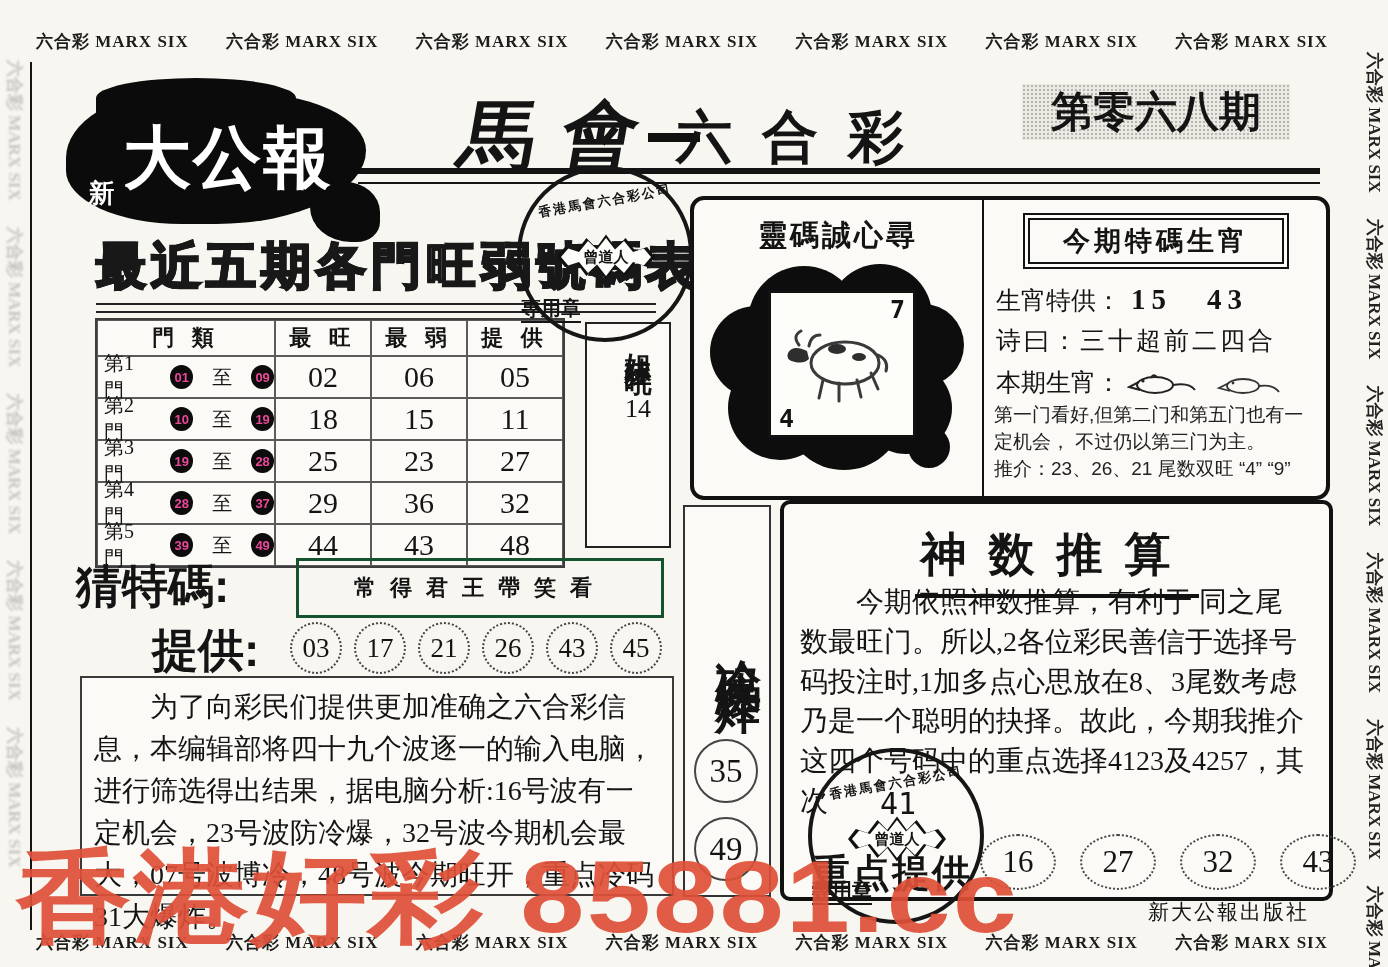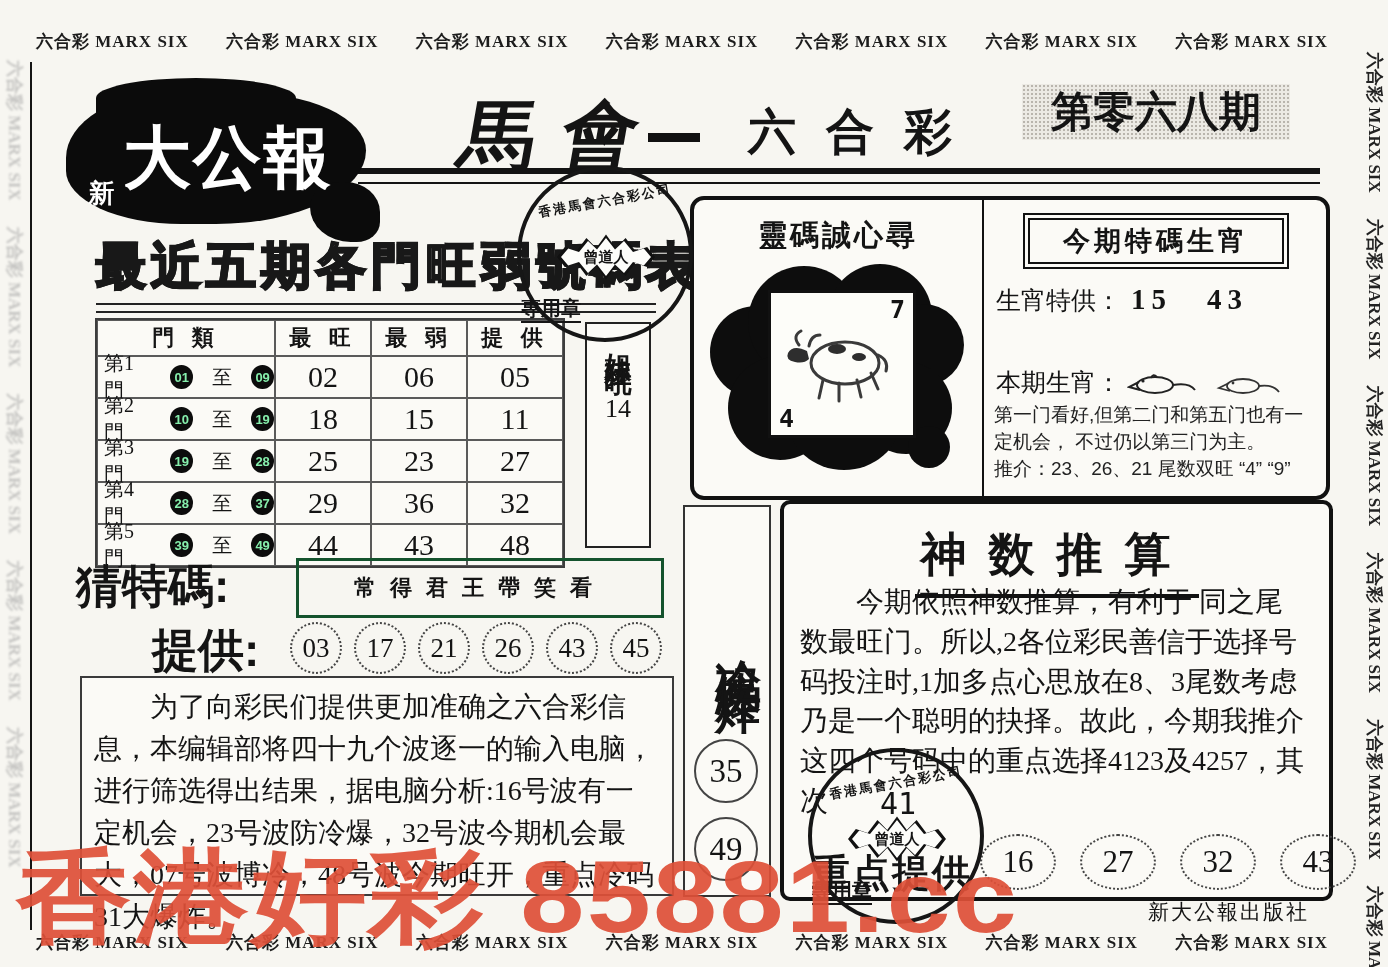--- a/index.html
+++ b/index.html
@@ -27,21 +27,21 @@
     background:#0b0b0b;border-radius:50% 60% 40% 70%;}
   .masthead:before{content:"";position:absolute;left:30px;top:-14px;width:200px;height:40px;
     background:#0b0b0b;border-radius:50% 50% 0 0;}
   .mast-prefix{color:#fff;font-size:26px;font-weight:bold;margin:0 4px 0 18px;
     writing-mode:vertical-rl;letter-spacing:2px;z-index:1;}
   .mast-title{color:#fff;font-size:68px;font-weight:900;letter-spacing:2px;z-index:1;
     font-family:"Liberation Sans","DejaVu Sans",sans-serif;}
   .title-left{left:460px;top:86px;font-size:76px;font-weight:900;transform:skewX(-10deg);
     font-family:"Liberation Sans","DejaVu Sans",sans-serif;letter-spacing:26px;}
   .title-dash{left:648px;top:133px;width:52px;height:9px;background:#111;}
-  .title-right{left:748px;top:100px;font-size:48px;font-weight:900;letter-spacing:30px;
+  .title-right{left:676px;top:100px;font-size:56px;font-weight:900;letter-spacing:30px;
     font-family:"Liberation Sans","DejaVu Sans",sans-serif;}
   .issue{left:1022px;top:84px;width:268px;height:56px;display:flex;align-items:center;justify-content:center;
     font-size:42px;font-weight:900;font-family:Liberation Serif, serif;
     background-color:#eceae4;background-image:radial-gradient(#b9b5ad 1px,transparent 1px);background-size:4px 4px;}
   .rule-a{left:352px;top:168px;width:968px;height:6px;background:#131313;}
   .rule-b{left:358px;top:182px;width:962px;height:2px;background:#131313;}
   
   .stamp{width:168px;height:168px;border:4px solid #161616;border-radius:50%;z-index:6;}
   .stamp1{left:517px;top:166px;}
   .stamp2{left:808px;top:748px;}
@@ -61,25 +61,25 @@
     text-shadow:-1px -1px 0 #181818,1px -1px 0 #181818,-1px 1px 0 #181818,1px 1px 0 #181818;}
   .subtitle-rule{left:96px;top:303px;width:560px;height:6px;border-top:2px solid #222;border-bottom:2px solid #222;}
   
   .gate-table{left:95px;top:318px;display:grid;grid-template-columns:178px 96px 96px 96px;
     border:2px solid #3d3d3d;background:#fbfaf6;}
   .gt-cell{border:1px solid #5a5a5a;display:flex;align-items:center;justify-content:center;height:40px;}
   .gt-head{height:34px;font-size:22px;font-weight:bold;letter-spacing:6px;}
   .gt-label{justify-content:flex-start;padding-left:6px;font-size:20px;gap:19px;}
   .gt-val{font-size:30px;}
   .numcircle{display:inline-flex;align-items:center;justify-content:center;width:24px;height:24px;
-    border-radius:50%;background:#0c0c0c;color:#86efac;font-size:13px;font-weight:bold;
+    border-radius:50%;background:#0c0c0c;color:#ec4899;font-size:13px;font-weight:bold;
     font-family:"Liberation Sans","DejaVu Sans",sans-serif;}
   
   .sister{left:585px;top:322px;width:62px;height:214px;border:2px solid #222;
-    display:flex;flex-direction:column;align-items:center;padding-top:8px;background:#fbfaf6;}
+    display:flex;flex-direction:column;align-items:center;padding-top:8px;background:#fbfaf6;padding-left:20px;}
   .sister-title{writing-mode:vertical-rl;font-size:27px;font-weight:bold;letter-spacing:5px;}
   .sister-num{font-size:26px;margin-top:6px;}
   
   .guess-label{left:76px;top:556px;font-size:46px;font-weight:900;
     font-family:"Liberation Sans","DejaVu Sans",sans-serif;}
   .poem-box{left:296px;top:558px;width:362px;height:54px;border:3px solid #14532d;
     display:flex;align-items:center;justify-content:center;font-size:22px;font-weight:bold;letter-spacing:14px;font-family:Liberation Serif, serif;}
   .offer-label{left:152px;top:620px;font-size:46px;font-weight:900;
     font-family:"Liberation Sans","DejaVu Sans",sans-serif;}
   .offer-row{left:290px;top:622px;width:372px;display:flex;justify-content:space-between;}
@@ -314,20 +314,21 @@
         </svg>
         <span class="spirit-num-bottom">4</span>
       </div>
     </div>
 
     <div class="zp">
       <div class="zp-titlebox">今期特碼生宵</div>
       <div class="zp-line zp-l1">
         <span>生宵特供：</span><b>15　43</b>
       </div>
+      <div class="zp-line zp-l2">诗曰：三十超前二四合</div>
       <div class="zp-line zp-l3">
         <span>本期生宵：</span>
         <svg width="80" height="30" viewBox="0 0 80 30">
           <ellipse cx="28" cy="17" rx="18" ry="8" fill="none" stroke="#222" stroke-width="2"></ellipse>
           <path d="M12 14 L2 19 L13 22" fill="none" stroke="#222" stroke-width="2"></path>
           <circle cx="16" cy="13" r="1.6" fill="#222"></circle>
           <path d="M46 17 q16 -3 22 5" fill="none" stroke="#222" stroke-width="2"></path>
           <path d="M24 10 q2 -5 6 -1" fill="none" stroke="#222" stroke-width="1.8"></path>
         </svg>
         <svg width="72" height="30" viewBox="0 0 72 30">

